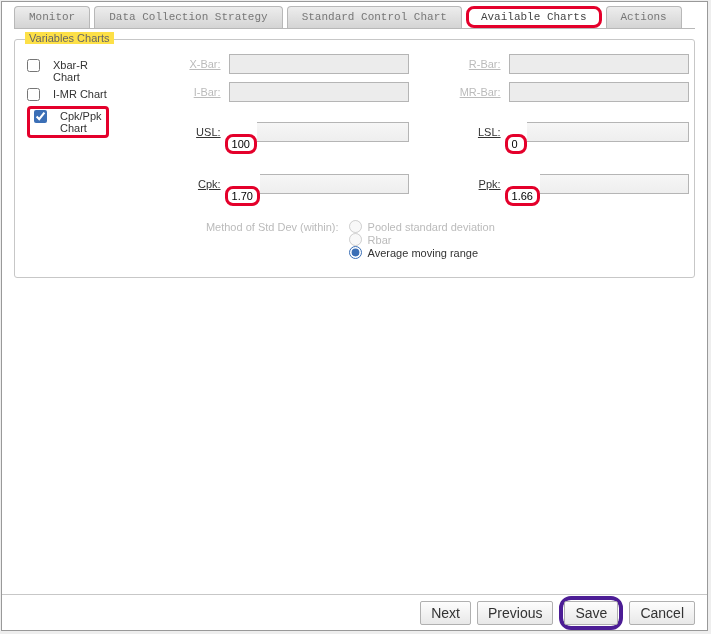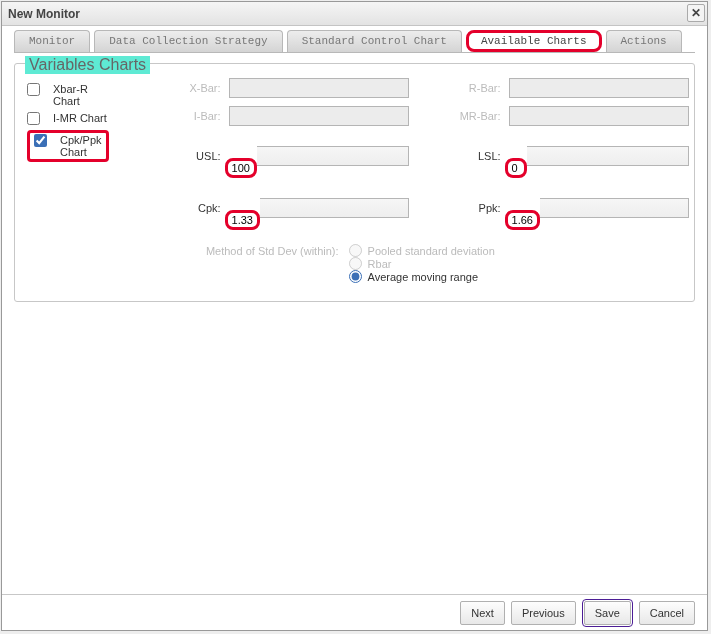--- a/index.html
+++ b/index.html
@@ -83,24 +83,24 @@
     margin: 8px 0;
     border: 1px solid #c7c7c7;
     border-radius: 3px;
     padding: 14px 12px 18px 12px;
     position: relative;
   }
   .fieldset .legend {
     position: absolute;
     top: -8px;
     left: 10px;
-    background: #5eead4;
+    background: #fde047;
     padding: 0 4px;
     color: #666;
-    font-size: 16px;
+    font-size: 11px;
   }
   .cols {
     display: flex;
     gap: 40px;
   }
   .leftcol { width: 140px; }
   .chk {
     display: flex;
     align-items: flex-start;
     gap: 13px;
@@ -114,21 +114,21 @@
     border-radius: 4px;
     padding: 1px 4px;
     display: inline-flex;
   }
   .formgrid {
     display: grid;
     grid-template-columns: 80px 180px 100px 180px;
     row-gap: 8px;
     align-items: center;
   }
-  .lbl { text-align: right; padding-right: 8px; color: #333; }
+  .lbl { text-align: right; padding-right: 8px; color: #333; text-decoration: underline; }
   .lbl.disabled { color: #bbb; }
   .inp {
     height: 20px;
     border: 1px solid #b5b5b5;
     background: linear-gradient(#f6f6f6,#eee);
     padding: 0 4px;
     font-size: 11px;
     color: #333;
   }
   .inp.disabled { background: #ececec; color: #bbb; }
@@ -172,39 +172,35 @@
     gap: 6px;
     padding: 0 12px;
     background: #fff;
   }
   .btn {
     height: 24px;
     padding: 0 10px;
     border: 1px solid #b0b0b0;
     background: linear-gradient(#fdfdfd,#e8e8e8);
     border-radius: 2px;
-    font-size: 11px;
+    font-size: 14px;
     cursor: pointer;
     color: #333;
   }
   .hl-btn {
-    border: 1px solid #4c1d95;
-    border-radius: 4px;
+    border: 4px solid #4c1d95;
+    border-radius: 12px;
     padding: 1px;
   }
 </style>
 </head>
 <body>
 
 <div class="dialog">
 
-  <div class="titlebar">
-    <span>New Monitor</span>
-    <div class="close-x">✕</div>
-  </div>
 
   <div class="tabbar">
     <div class="tab">Monitor</div>
     <div class="tab">Data Collection Strategy</div>
     <div class="tab">Standard Control Chart</div>
     <div class="tab active hl-tab">Available Charts</div>
     <div class="tab">Actions</div>
   </div>
 
   <div class="content-area">
@@ -247,21 +243,21 @@
               <div class="rest"></div>
             </div>
             <div class="lbl">LSL:</div>
             <div class="inp-wrap">
               <span class="hl-val">0</span>
               <div class="rest"></div>
             </div>
 
             <div class="lbl">Cpk:</div>
             <div class="inp-wrap">
-              <span class="hl-val">1.33</span>
+              <span class="hl-val">1.70</span>
               <div class="rest"></div>
             </div>
             <div class="lbl">Ppk:</div>
             <div class="inp-wrap">
               <span class="hl-val">1.66</span>
               <div class="rest"></div>
             </div>
           </div>
 
           <div class="method-row">

